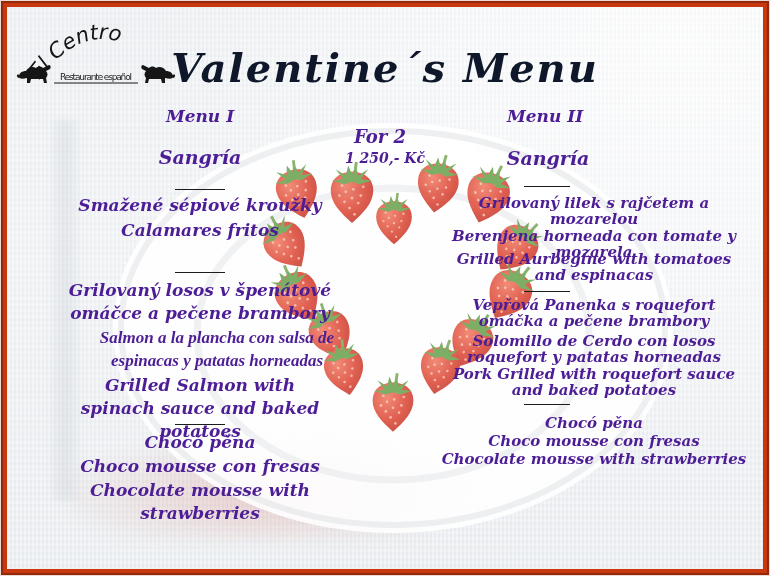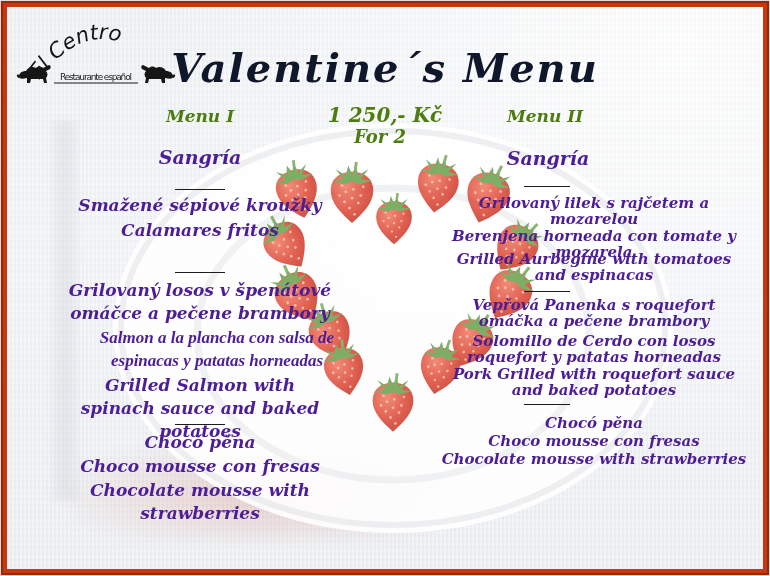--- a/index.html
+++ b/index.html
@@ -20,24 +20,24 @@
   .left-band{position:absolute;left:48px;top:120px;width:34px;height:380px;
     background:linear-gradient(90deg, rgba(160,168,180,0) 0%, rgba(160,168,180,.18) 50%, rgba(160,168,180,0) 100%);
     filter:blur(3px);}
   
   .borders{position:absolute;inset:0;border:1px solid #eed9d1;pointer-events:none;z-index:9;}
   .borders::before{content:"";position:absolute;inset:0;border:2px solid #92290e;}
   .borders::after{content:"";position:absolute;inset:2px;border:4px solid #c8380e;}
   .photo{position:absolute;left:0;top:0;z-index:1;}
   .layer{position:absolute;z-index:3;text-align:center;font-weight:bold;font-style:italic;}
   .orange{color:#4c1d95;}
-  .black{color:#4d7c0f;}
+  .black{color:#4c1d95;}
   .title{left:150px;top:44px;width:470px;font-size:40px;letter-spacing:2px;color:#0f172a;}
   .hdr{font-size:17px;}
-  .price{font-size:20px;}
+  .price{font-size:14px;margin-top:47px;}
   .for2{font-size:18px;}
   .item-l{font-size:17px;line-height:23px;}
   .item-r{font-size:15px;line-height:16px;margin-left:41px;}
   .drink{font-size:19px;}
   .divider{position:absolute;z-index:3;height:1px;background:#1c1c1c;}
   .logo{position:absolute;left:16px;top:20px;z-index:3;}
 </style>
 </head>
 <body>
 

